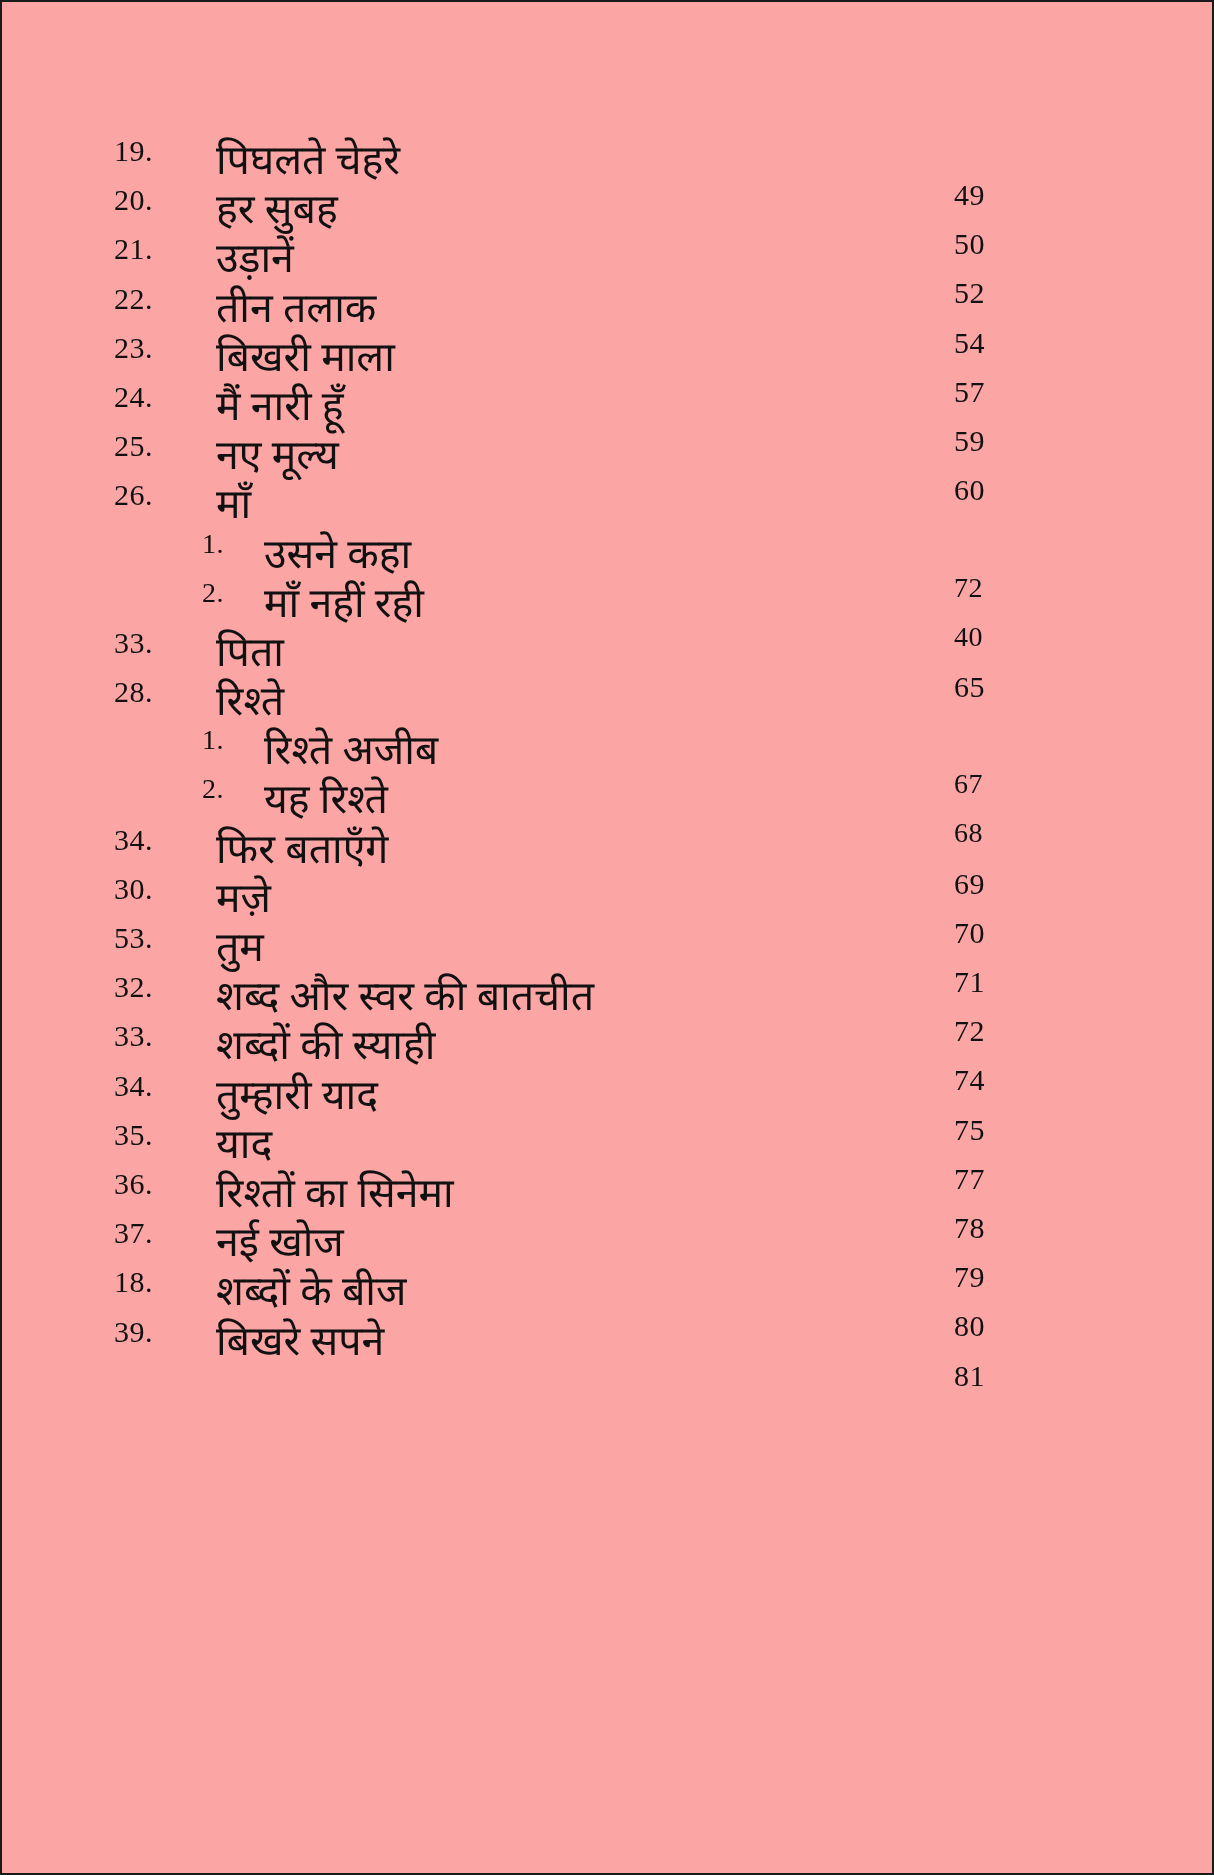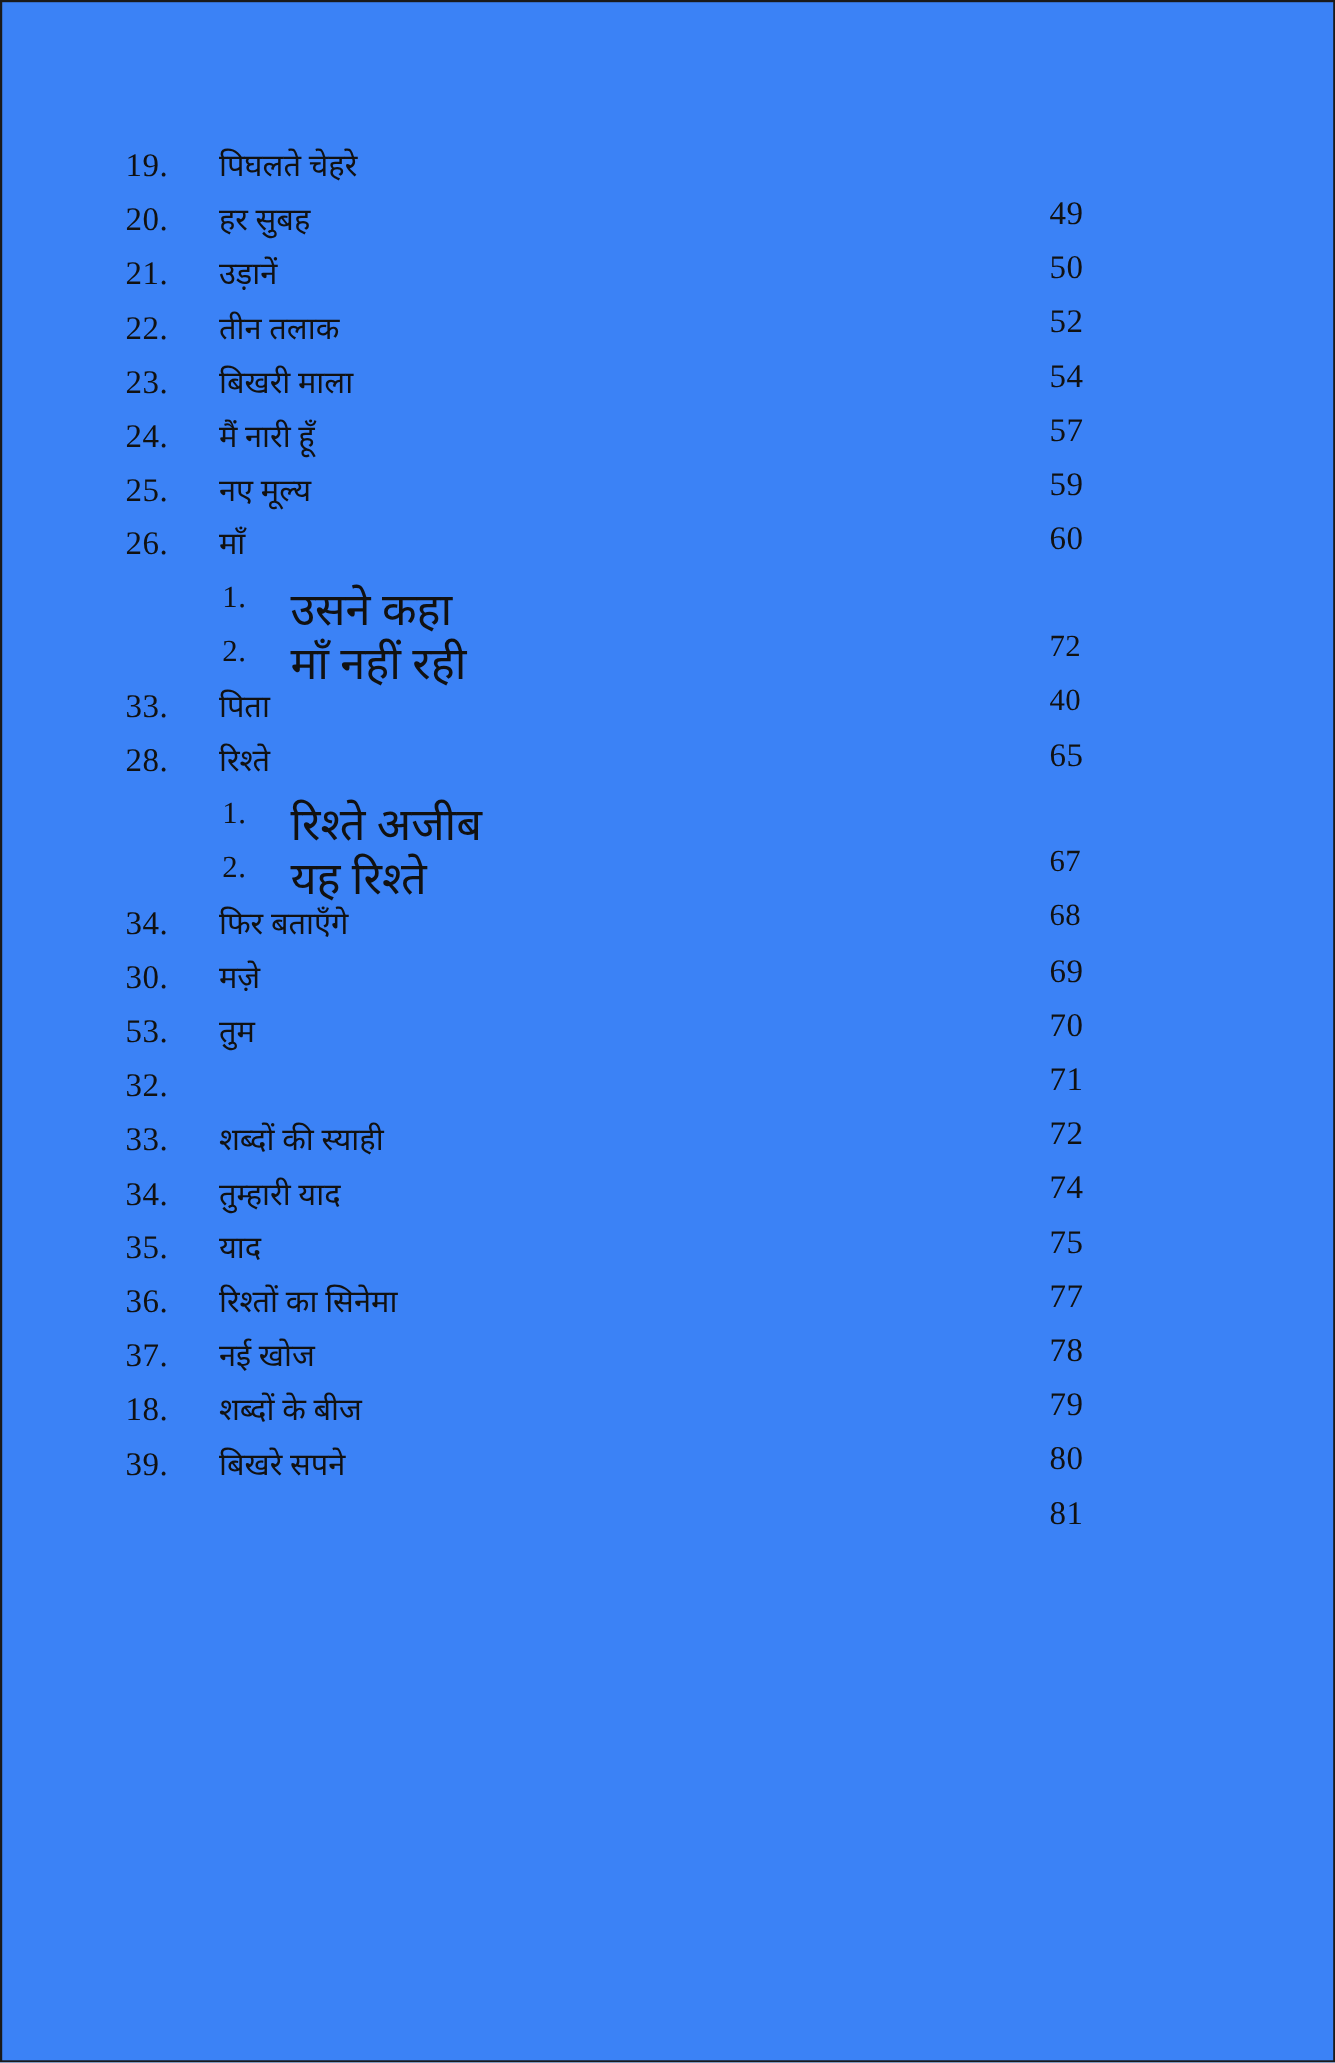--- a/index.html
+++ b/index.html
@@ -4,21 +4,21 @@
 <style>
   html, body {
     margin: 0;
     padding: 0;
     background: #ffffff;
   }
   .page {
     position: relative;
     width: 1214px;
     height: 1875px;
-    background: #3b82f6;
+    background: #fca5a5;
     border: 2px solid #1a1a1a;
     box-sizing: border-box;
     overflow: hidden;
   }
   .toc {
     position: absolute;
     left: 0;
     top: 132px;
     width: 1214px;
   }
@@ -33,24 +33,24 @@
     top: 0;
     width: 74px;
     text-align: left;
     font-family: "Liberation Serif", "DejaVu Serif", serif;
     font-size: 30px;
     color: #111111;
     letter-spacing: 0.5px;
   }
   .title {
     position: absolute;
-    left: 197px;
+    left: 214px;
     top: -4px;
     font-family: "Liberation Serif", "DejaVu Serif", serif;
-    font-size: 28px;
+    font-size: 41px;
     color: #111111;
     white-space: nowrap;
   }
   .page-no {
     position: absolute;
     left: 952px;
     top: 0;
     width: 80px;
     text-align: left;
     font-family: "Liberation Serif", "DejaVu Serif", serif;
@@ -160,20 +160,21 @@
         <div class="title">मज़े</div>
         <div class="page-no">70</div>
       </div>
       <div class="row">
         <div class="num">53.</div>
         <div class="title">तुम</div>
         <div class="page-no">71</div>
       </div>
       <div class="row">
         <div class="num">32.</div>
+        <div class="title">शब्द और स्वर की बातचीत</div>
         <div class="page-no">72</div>
       </div>
       <div class="row">
         <div class="num">33.</div>
         <div class="title">शब्दों की स्याही</div>
         <div class="page-no">74</div>
       </div>
       <div class="row">
         <div class="num">34.</div>
         <div class="title">तुम्हारी याद</div>

